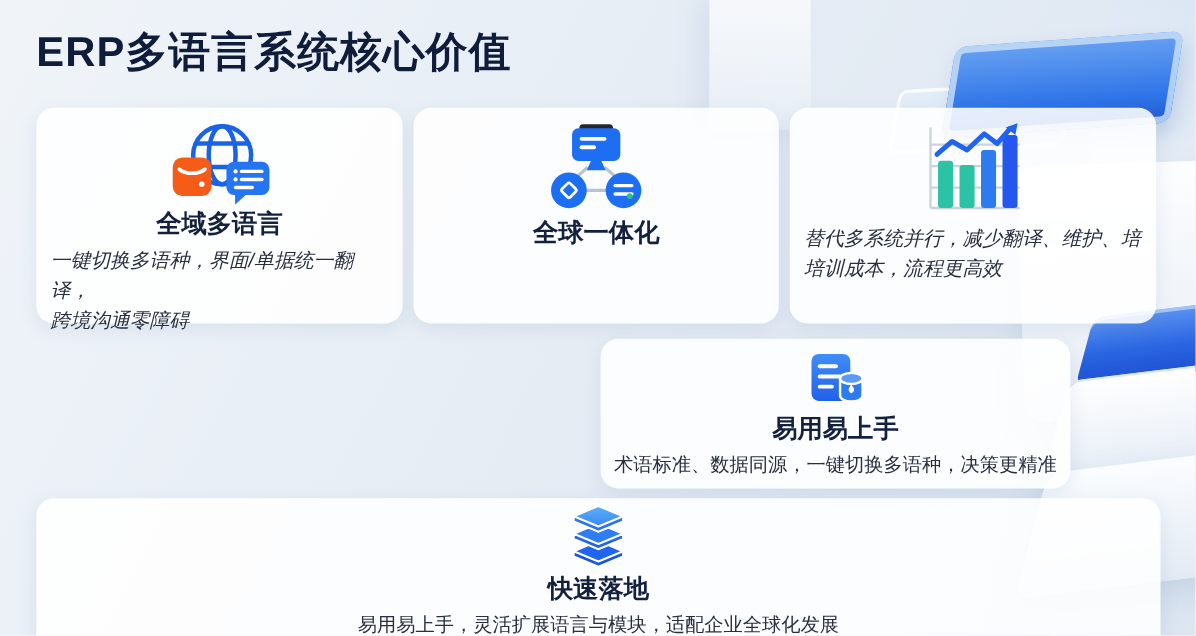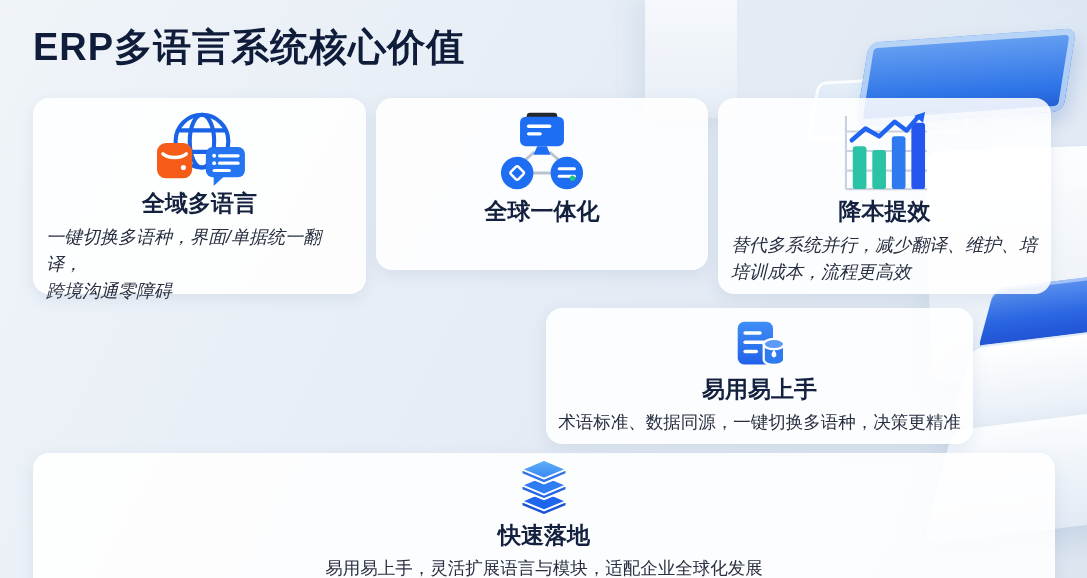--- a/index.html
+++ b/index.html
@@ -34,21 +34,21 @@
     background:linear-gradient(180deg,#fbfdff,#e2eaf4); border-radius:16px;
     box-shadow:0 12px 26px rgba(120,150,190,.22); }
   
   .page-title { position:absolute; left:33px; top:22px; z-index:2;
     font-size:38px; font-weight:900; color:#0f1c3a; letter-spacing:1px;text-align:center; }
   
   .card { position:absolute; z-index:2; display:flex; flex-direction:column; align-items:center;
     background:rgba(255,255,255,.88); border-radius:16px;
     box-shadow:0 5px 16px rgba(96,126,170,.13); }
   .c1 { left:33px;  top:98px;  width:333px; height:196px; }
-  .c2 { left:376px; top:98px;  width:332px; height:172px; }
+  .c2 { left:376px; top:98px;  width:332px; height:196px; }
   .c3 { left:718px; top:98px;  width:333px; height:196px; }
   .c4 { left:112px; top:308px; width:427px; height:136px; }
   .c5 { left:546px; top:308px; width:427px; height:136px; }
   .c6 { left:33px;  top:453px; width:1022px; height:140px; }
   .icon-wrap { display:flex; align-items:center; justify-content:center; }
   .row1 .icon-wrap { height:92px; margin-top:8px; }
   .row2 .icon-wrap { height:56px; margin-top:9px; }
   .row3 .icon-wrap { height:62px; margin-top:4px; }
   .card-title { font-size:23px; font-weight:800; color:#13203e; line-height:1.2; text-align:left; }
   .row2 .card-title, .row3 .card-title { margin-top:3px; }
@@ -133,21 +133,20 @@
           <line x1="7" y1="81" x2="90" y2="81"></line>
         </g>
         <rect x="14" y="37" width="14" height="44" rx="3" fill="#2cc2a5"></rect>
         <rect x="34" y="41" width="14" height="40" rx="3" fill="#2cc2a5"></rect>
         <rect x="54" y="27" width="14" height="54" rx="3" fill="#2e7bf0"></rect>
         <rect x="74" y="13" width="14" height="68" rx="3" fill="#2556ee"></rect>
         <polyline points="13,31 27,19 41,27 57,12 69,21 81,7" stroke="#1f63f0" stroke-width="4.6" fill="none" stroke-linejoin="round" stroke-linecap="round"></polyline>
         <polygon points="88,2 86,13 77,6" fill="#1f63f0"></polygon>
       </svg>
     </div>
-    <h2 class="card-title">降本提效</h2>
     <p class="card-desc">替代多系统并行，减少翻译、维护、培
 培训成本，流程更高效</p>
   </section>
 
 
   <section class="card row2 c5">
     <div class="icon-wrap">
       <svg viewBox="0 0 62 56" width="58" height="52" aria-hidden="true">
         <defs>
           <linearGradient id="docg" x1="0" y1="0" x2="0" y2="1">

